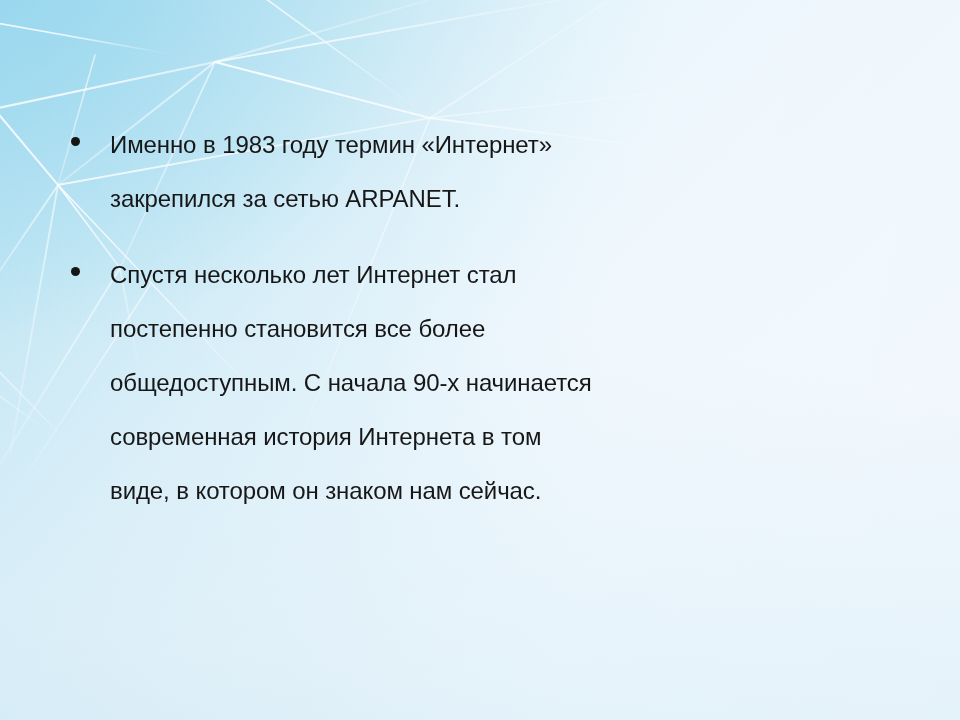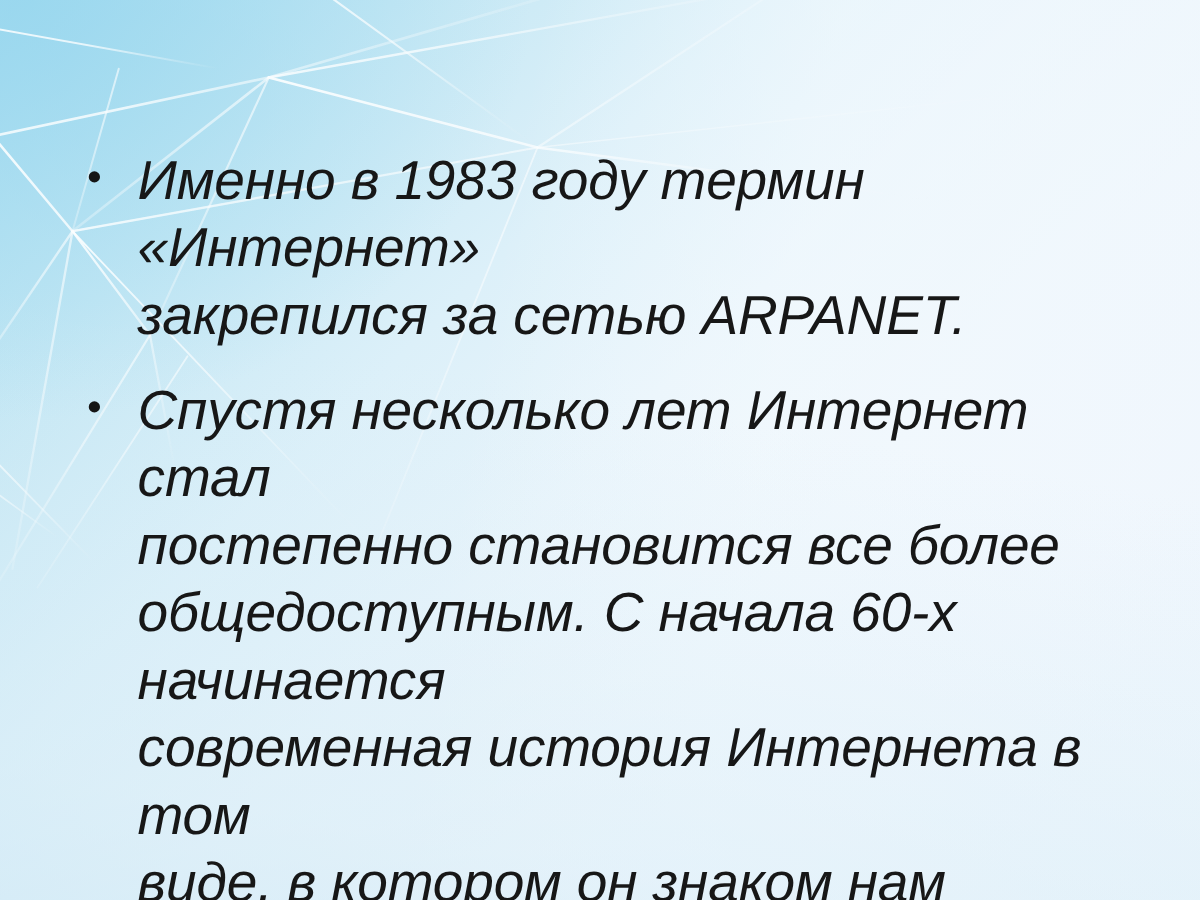--- a/index.html
+++ b/index.html
@@ -95,28 +95,27 @@
   }
   .bullet-marker i {
     display: block;
     width: 9px;
     height: 9px;
     border-radius: 50%;
     background: #151515;
   }
   .bullet-text {
     flex: 1 1 auto;
-    font-size: 44px;
+    font-size: 24px;
     line-height: 54px;
     color: #171717;
     letter-spacing: -0.1px;
     font-weight: 400;
     white-space: pre-line;
     text-rendering: optimizeLegibility;
-    font-style: italic;
   }
   .item-gap { height: 14px; }
 </style>
 </head>
 <body>
 
 <div id="slide">
 
   <div class="bg-base"></div>
   <div class="bg-tint-right"></div>
@@ -193,19 +192,19 @@
     </div>
 
     <div class="item-gap"></div>
 
     <div class="bullet-item">
       <span class="bullet-marker">
           <i></i>
         </span>
       <div class="bullet-text">Спустя несколько лет Интернет стал
 постепенно становится все более
-общедоступным. С начала 60-х начинается
+общедоступным. С начала 90-х начинается
 современная история Интернета в том
 виде, в котором он знаком нам сейчас.</div>
     </div>
 
   </div>
 </div>
 
 </body></html>

